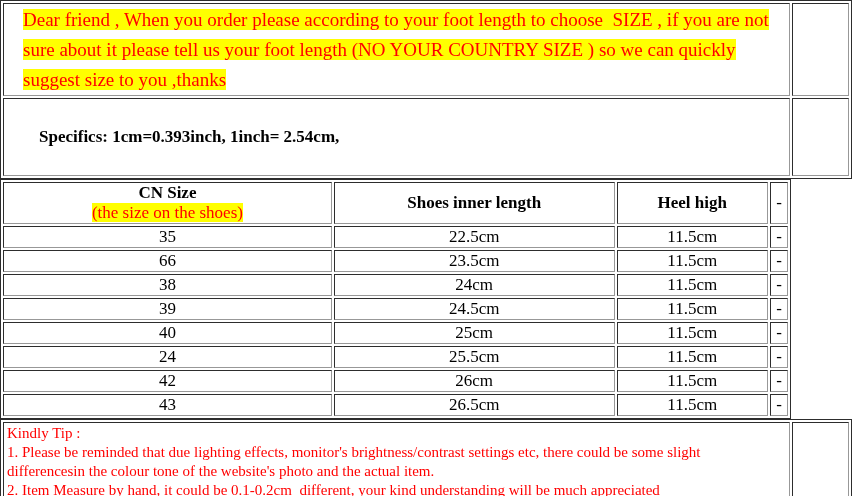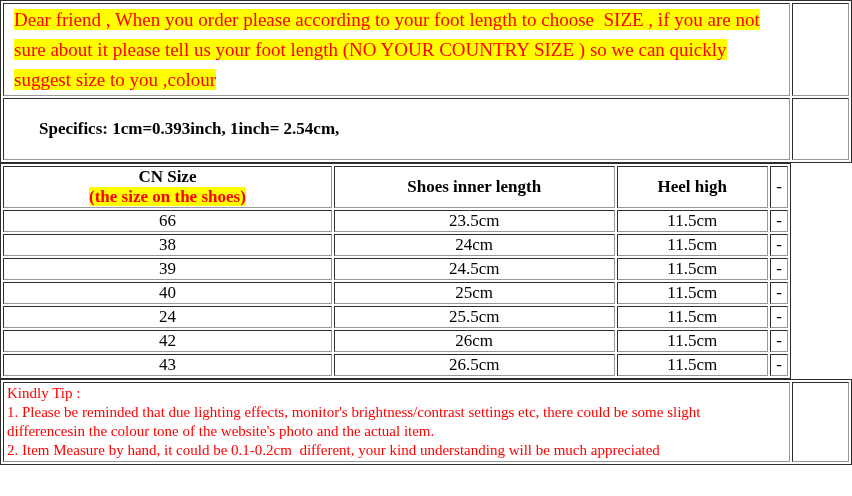--- a/index.html
+++ b/index.html
@@ -29,37 +29,37 @@
   }
 
   
   .top-table { width: 852px; }
   .col-main { width: 787px; }
   .col-side { width: 57px; }
 
   .notice-cell {
     height: 91px;
     vertical-align: middle;
-    padding: 0 10px;
+    padding: 0 19px;
   }
   .notice-line { line-height: 29px; }
   .hl {
     background: #ffff00;
     white-space: pre-wrap;
   }
   .red-text { color: #ff0000; }
   .notice-line .hl {
     font-size: 19px;
     color: #ff0000;
   }
 
   .specifics-cell {
     height: 53px;
     vertical-align: middle;
-    padding: 0 1px;
+    padding: 8px 1px;
     font-weight: bold;
     font-size: 17px;
     white-space: pre-wrap;
   }
 
   
   .size-table { width: 791px; }
   .size-col-1 { width: 328px; }
   .size-col-2 { width: 280px; }
   .size-col-3 { width: 151px; }
@@ -81,21 +81,21 @@
     height: 20px;
     font-size: 17px;
     font-weight: normal;
     text-align: center;
     vertical-align: middle;
     line-height: 20px;
     padding: 0;
   }
   .cn-sub .hl {
     font-size: 17px;
-    font-weight: bold;
+    font-weight: normal;
   }
 
   
   .tip-table { width: 852px; }
   .tip-cell {
     height: 76px;
     vertical-align: middle;
     padding: 1px 3px;
     color: #ff0000;
     font-size: 15px;
@@ -114,21 +114,21 @@
   <table class="tbl top-table">
     <colgroup>
         <col class="col-main">
         <col class="col-side">
       </colgroup>
     <tbody>
         <tr>
       <td class="notice-cell">
         <div class="notice-line"><span class="hl">Dear friend , When you order please according to your foot length to choose  SIZE , if you are not</span></div>
         <div class="notice-line"><span class="hl">sure about it please tell us your foot length (NO YOUR COUNTRY SIZE ) so we can quickly</span></div>
-        <div class="notice-line"><span class="hl">suggest size to you ,colour</span></div>
+        <div class="notice-line"><span class="hl">suggest size to you ,thanks</span></div>
       </td>
       <td class="side-cell"></td>
     </tr>
     <tr>
       <td class="specifics-cell">
         <span>Specifics: 1cm=0.393inch, 1inch= 2.54cm,</span>
       </td>
       <td class="side-cell"></td>
     </tr>
   </tbody>
@@ -147,20 +147,26 @@
           <div>CN Size</div>
           <div class="cn-sub"><span class="hl red-text">(the size on the shoes)</span></div>
         </th>
         <th>Shoes inner length</th>
         <th>Heel high</th>
         <th class="dash-header">-</th>
       </tr>
     </thead>
     <tbody>
         <tr>
+          <td>35</td>
+          <td>22.5cm</td>
+          <td>11.5cm</td>
+          <td>-</td>
+        </tr>
+        <tr>
           <td>66</td>
           <td>23.5cm</td>
           <td>11.5cm</td>
           <td>-</td>
         </tr>
         <tr>
           <td>38</td>
           <td>24cm</td>
           <td>11.5cm</td>
           <td>-</td>

